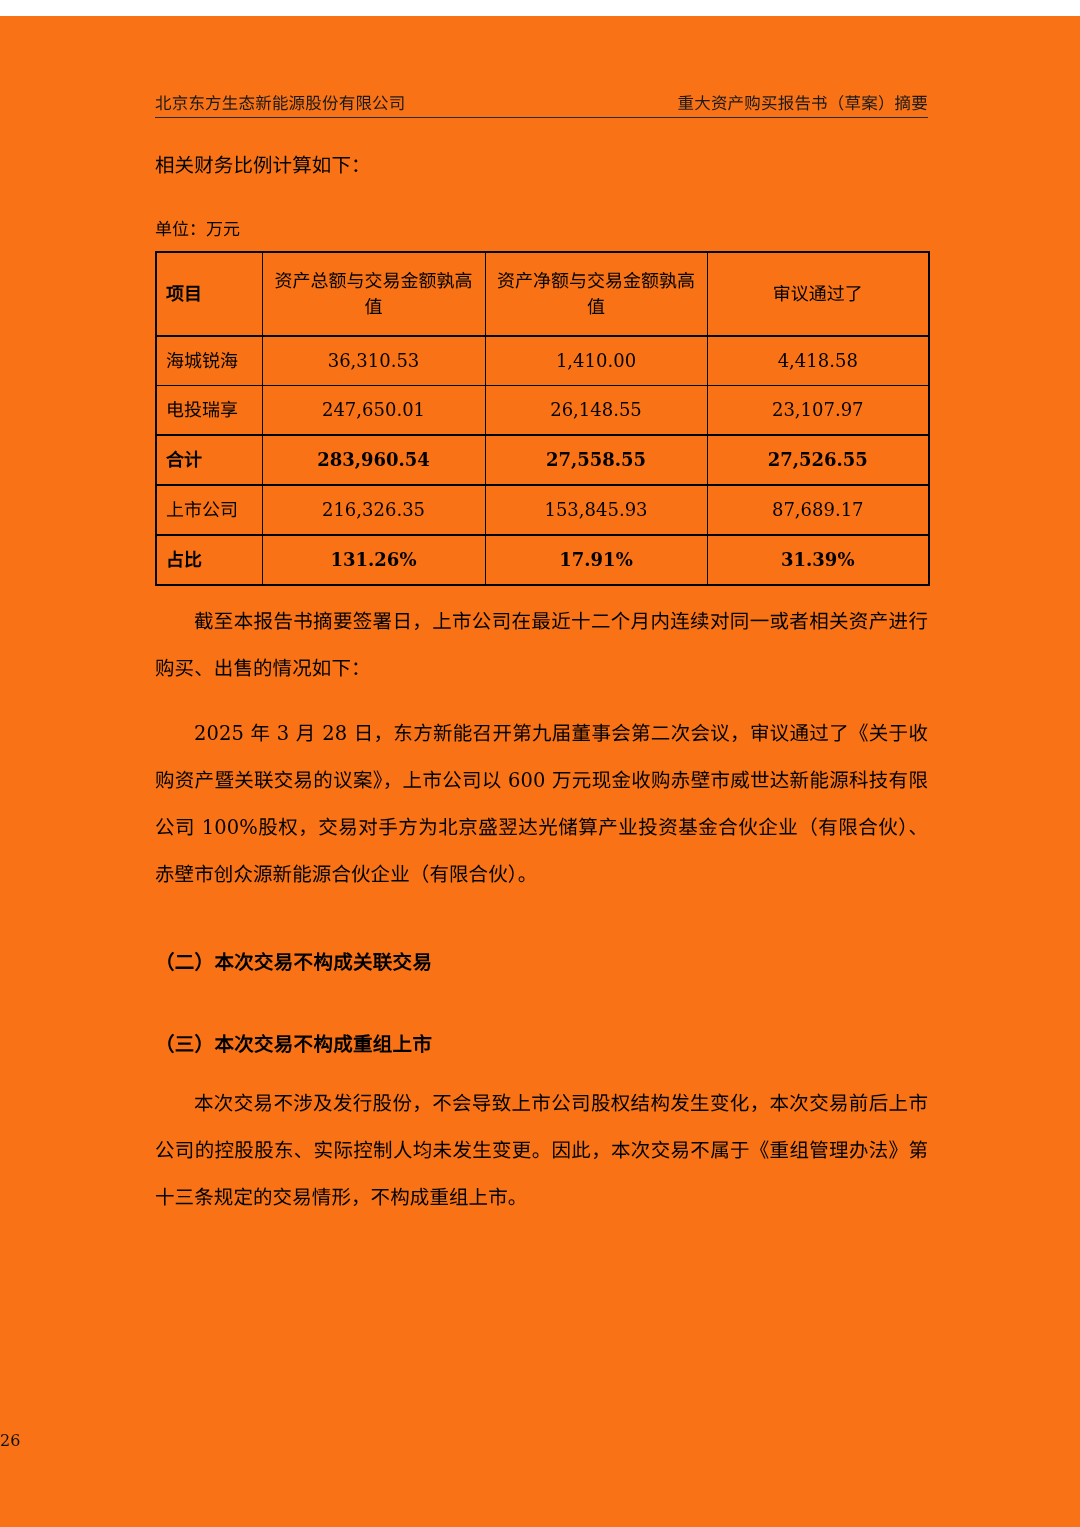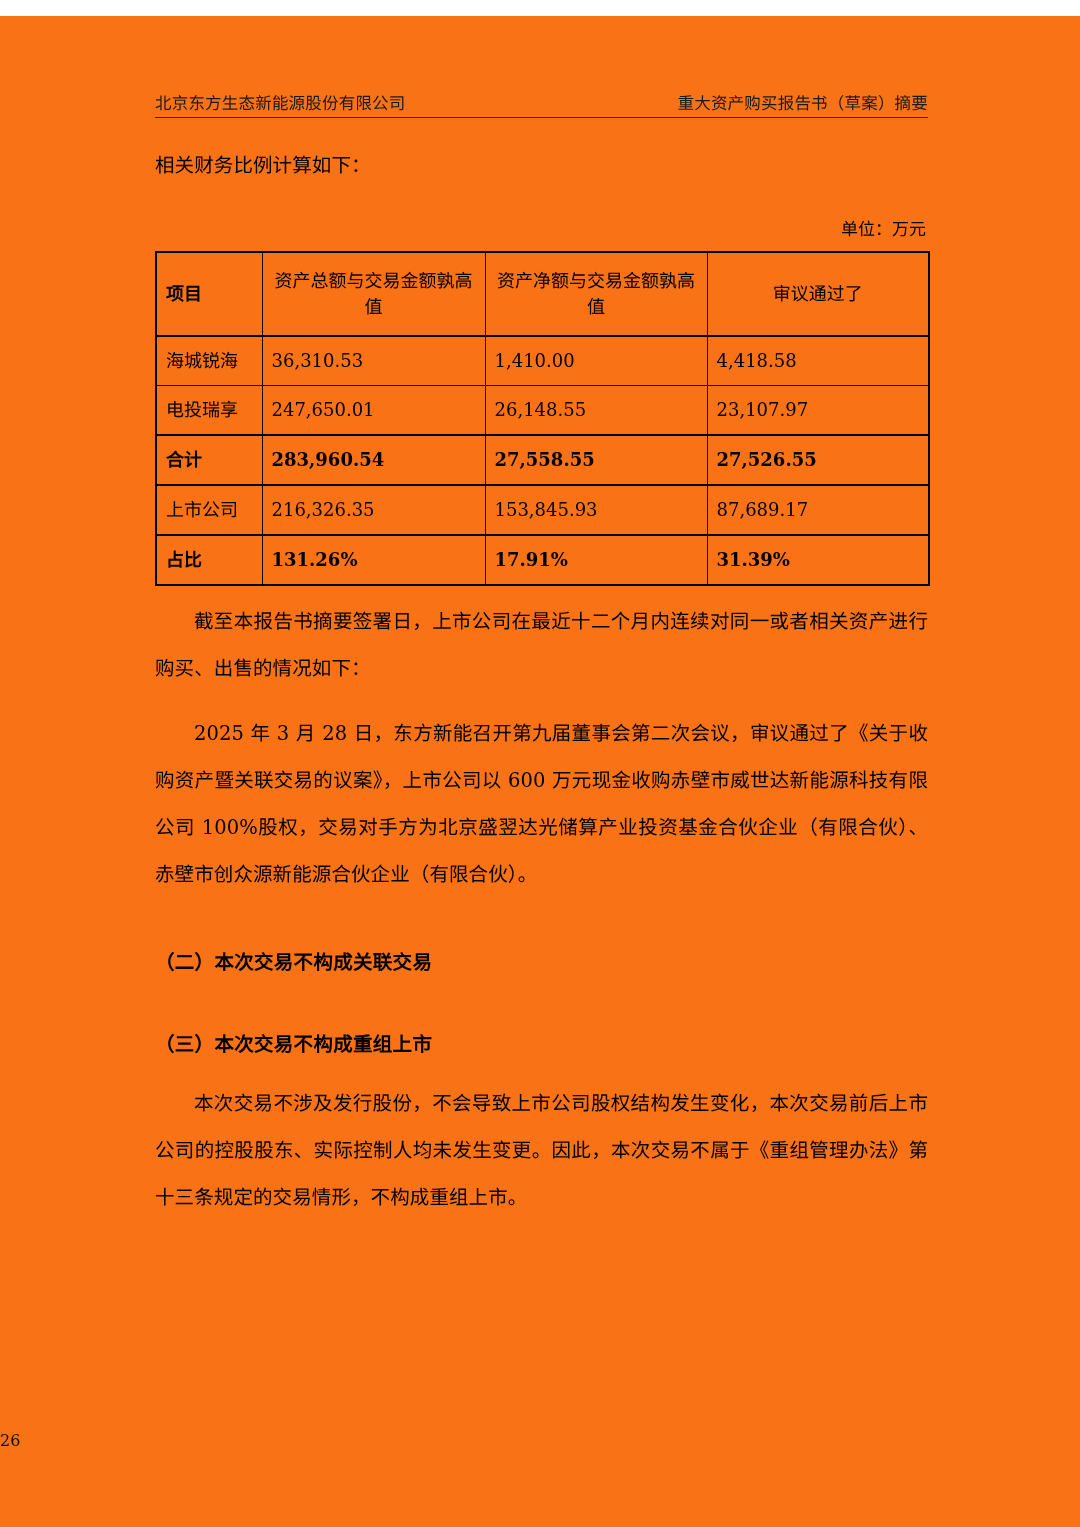--- a/index.html
+++ b/index.html
@@ -73,21 +73,21 @@
     font-weight: bold;
     font-size: 19.5px;
     line-height: 46px;
     letter-spacing: 0.3px;
     color: #000000;
   }
 
   
   .unit-note {
     font-size: 17px;
-    text-align: right;
+    text-align: left;
     line-height: 1.2;
     margin: 0;
     padding-right: 2px;
     color: #000;
   }
 
   
   table.fin-table {
     border-collapse: collapse;
     width: 773px;
@@ -109,21 +109,21 @@
     color: #000;
   }
   table.fin-table tr.head-row td {
     height: 74px;
     font-size: 18px;
   }
   table.fin-table tr.data-row td { height: 40px; }
 
   td.label-cell { text-align: left; white-space: nowrap; }
   td.hdr-center { text-align: center; }
-  td.num-cell   { text-align: left; }
+  td.num-cell   { text-align: center; }
   td.b          { font-weight: bold; }
 
   
   tr.head-row td { border-bottom-width: 2.2px; }
   tr.row-total td { border-top-width: 2.2px; border-bottom-width: 2.2px; }
   tr.row-ratio td { border-top-width: 2.2px; }
 
   
   .page-number {
     position: absolute;

